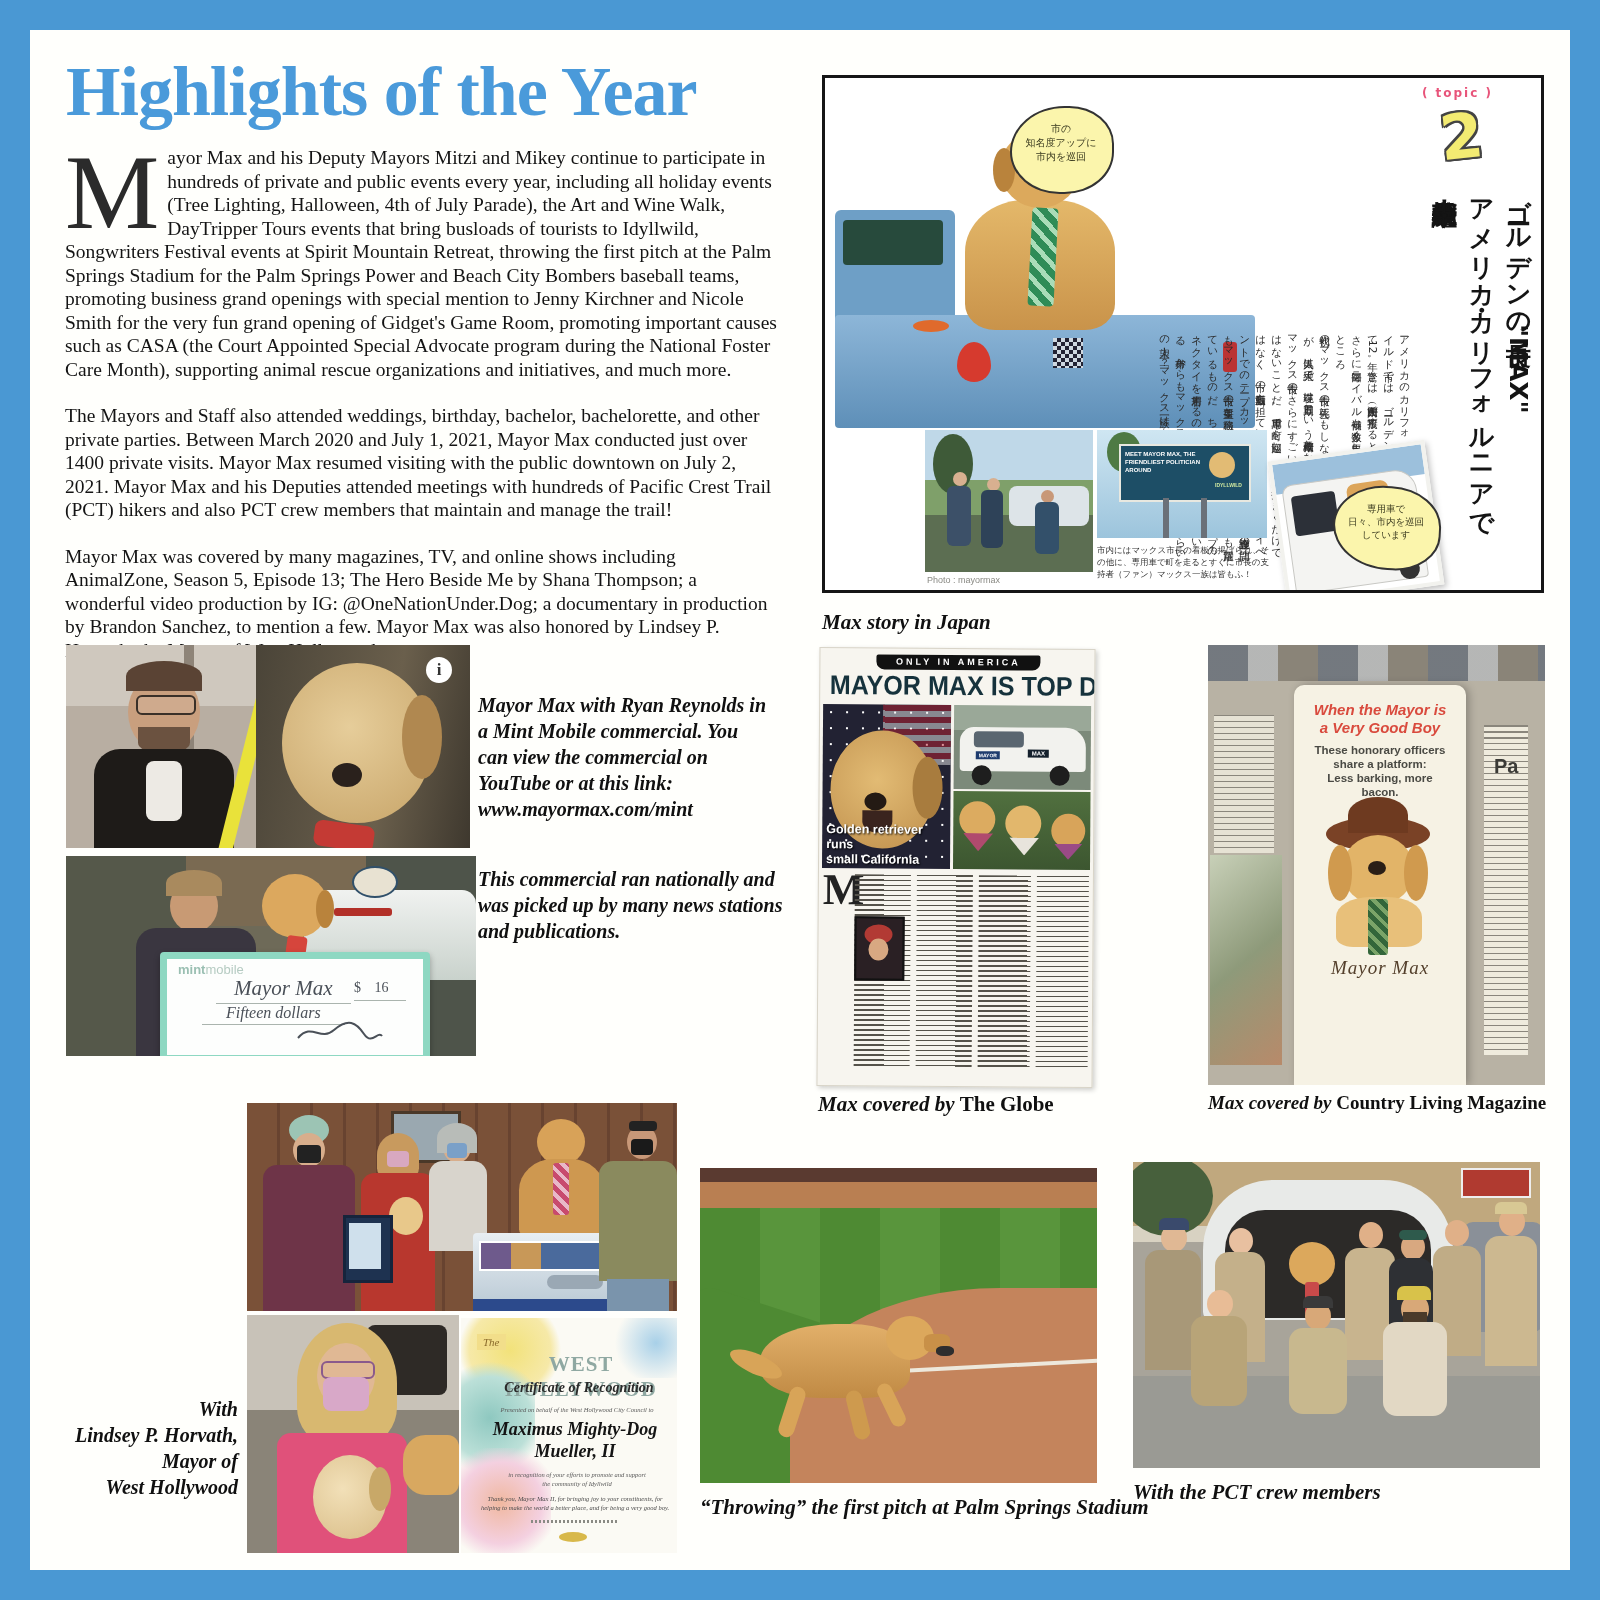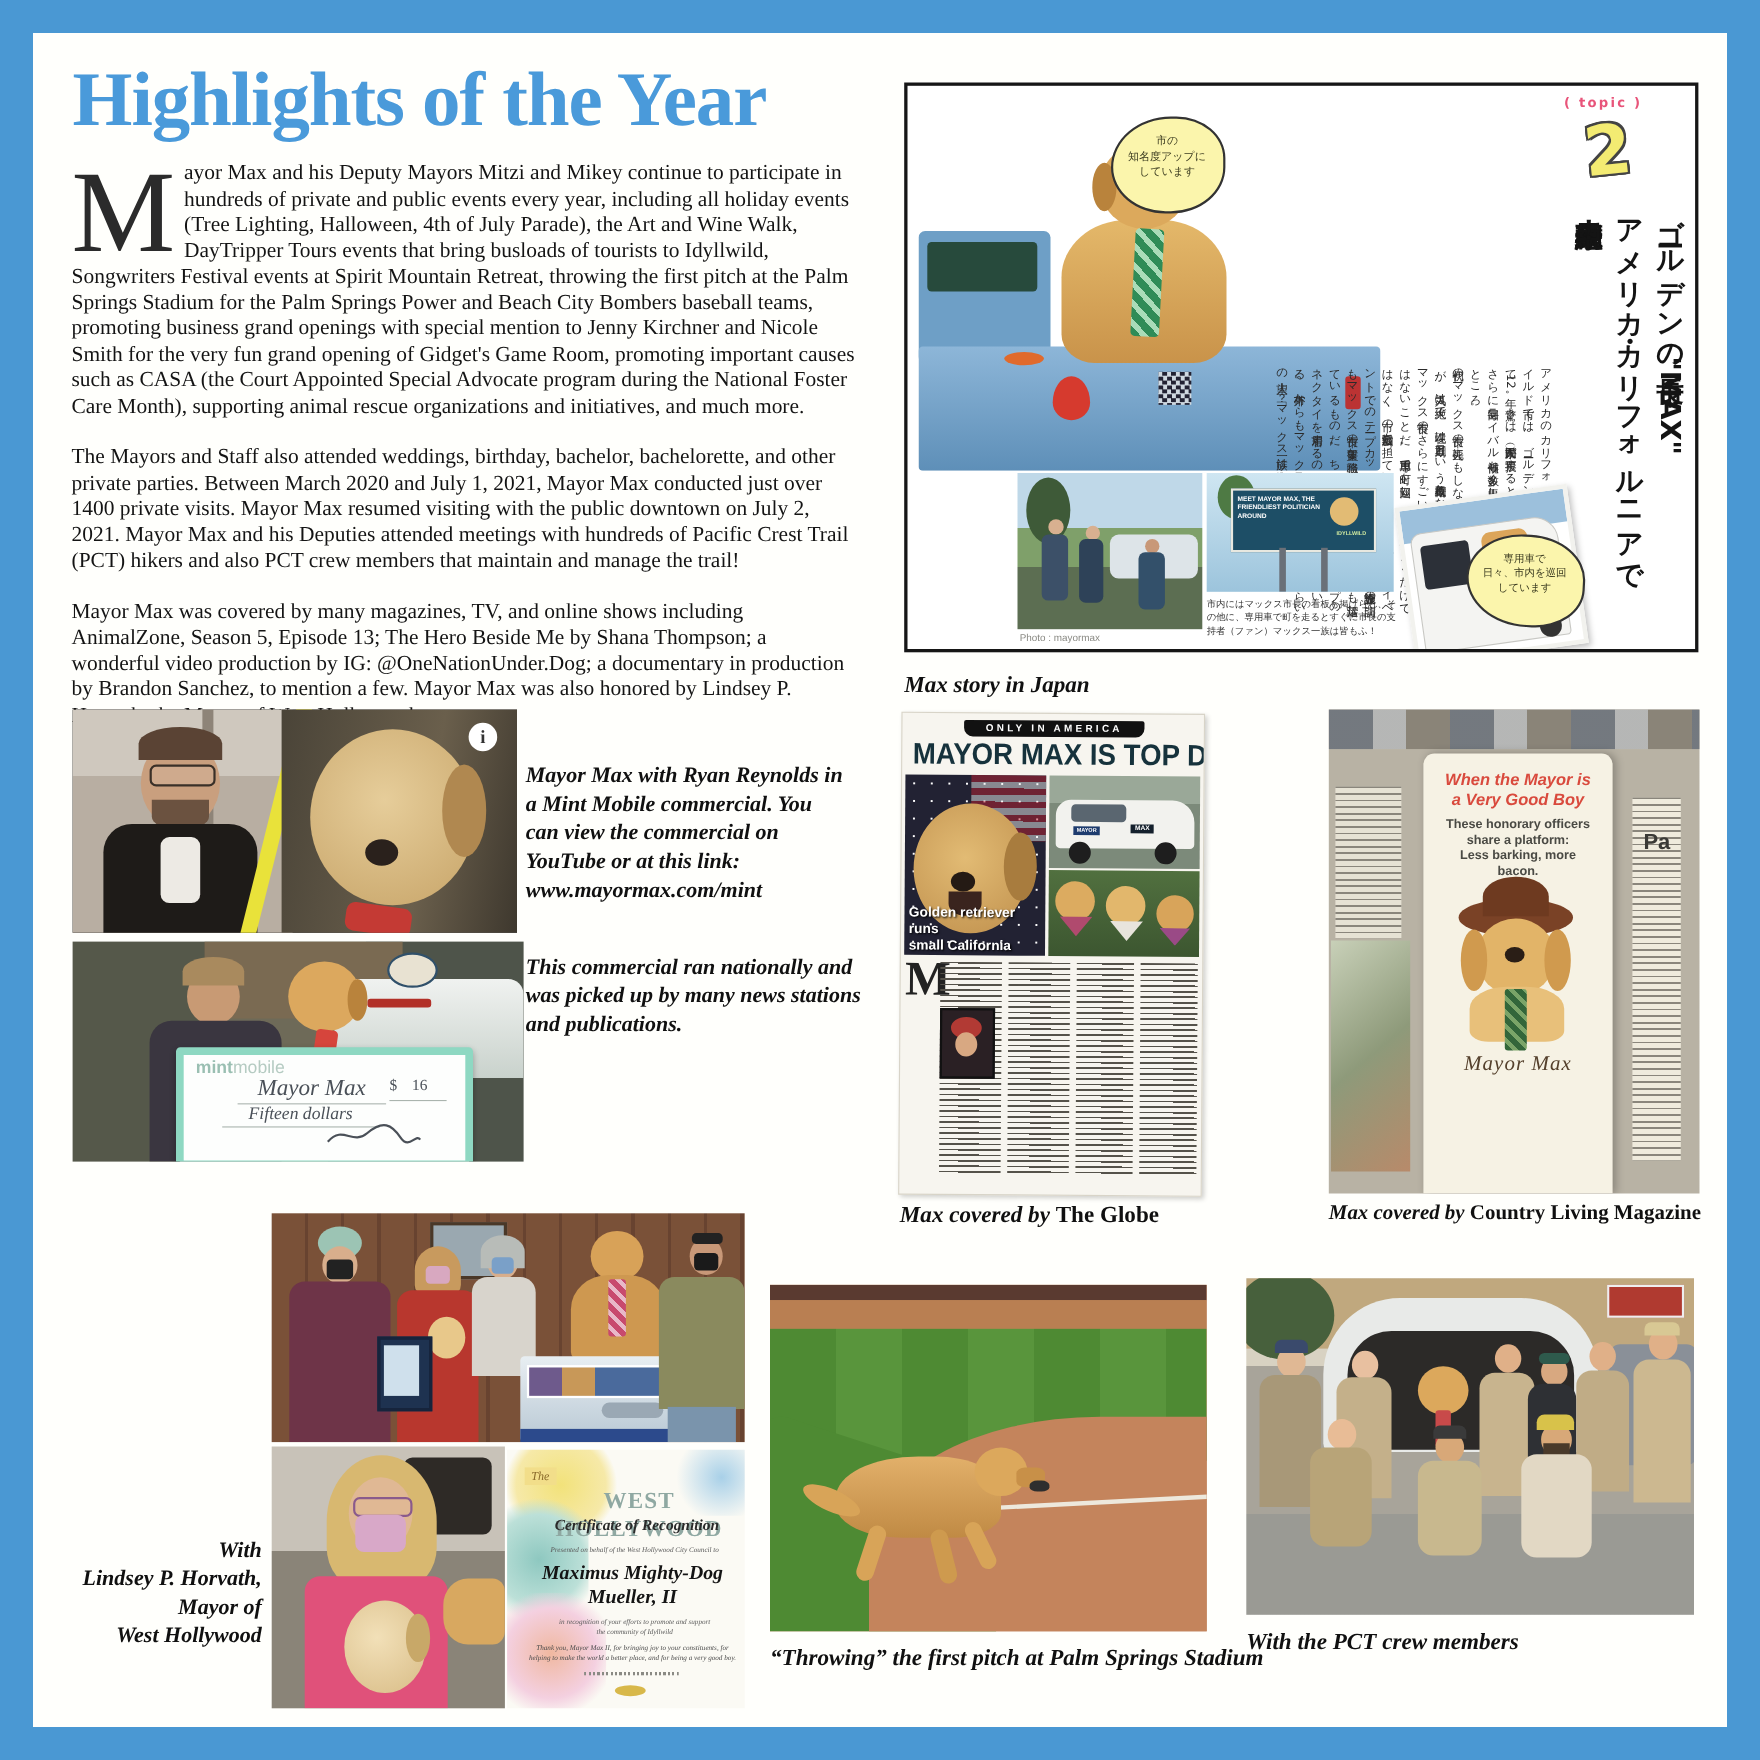--- a/index.html
+++ b/index.html
@@ -47,21 +47,21 @@
     <div class="head" style="left:165px;top:40px;width:80px;height:78px;background:#DCA95C;"></div>
     <div class="abs" style="left:158px;top:58px;width:22px;height:44px;background:#B9833C;border-radius:50%;"></div>
     <div class="abs" style="left:230px;top:58px;width:22px;height:44px;background:#B9833C;border-radius:50%;"></div>
     <div class="abs" style="left:197px;top:86px;width:16px;height:12px;background:#221816;border-radius:50%;"></div>
     <div class="abs" style="left:195px;top:118px;width:26px;height:98px;background:repeating-linear-gradient(45deg,#2F8C57 0 7px,#A9DCB8 7px 12px);border-radius:4px;transform:rotate(3deg);"></div>
   </div>
 
   <div class="abs jp" style="left:185px;top:28px;width:100px;height:84px;background:#FBF5AC;border:2px solid #333;border-radius:55% 45% 50% 50%;"></div>
   <div class="abs jp" style="left:190px;top:44px;width:92px;font-size:10px;line-height:14px;text-align:center;color:#3a3a1f;white-space:pre-line;">市の
 知名度アップに
-しています</div>
+市内を巡回</div>
 
   <div class="abs jp" style="right:48px;top:8px;font-size:12px;font-weight:bold;color:#E8547A;letter-spacing:2px;">( topic )</div>
   <div class="abs jp outline2" style="right:58px;top:22px;font-size:62px;font-weight:bold;transform:rotate(-6deg);">2</div>
 
   <div class="abs jp vtext" style="right:4px;top:104px;height:390px;font-size:25px;font-weight:bold;color:#141414;line-height:37px;">ゴールデンの市長"MAX"
 アメリカ・カリフォルニアで
 長期政権継続中！</div>
 
   <div class="abs jp vtext" style="right:128px;top:250px;height:235px;width:395px;font-size:10.5px;line-height:16px;color:#2a2a2a;overflow:hidden;">アメリカのカリフォルニア州、アイディルワイルド市では、ゴールデンの「マックス」が犬の市長を務めて12年。驚きは、市民（人間）が投票するという通常と変わらぬ選挙も行い、さらに毎回ライバル候補も数多く出馬して、熾烈な選挙戦を繰り広げているところ。
 初代のマックス市長の死去にもしない、現在のマックス市長は二代目だが、人気は絶大で、現在は五期目という長期政権となっている。
@@ -132,21 +132,21 @@
   <div class="abs" style="left:238px;top:34px;width:172px;height:90px;background:linear-gradient(#F0F2F0,#C9D2CC);border-radius:10px 14px 0 0;"></div>
   <div class="abs" style="left:286px;top:10px;width:42px;height:28px;background:#E8E2D2;border:2px solid #30506A;border-radius:50%;"></div>
   <div class="abs" style="left:268px;top:52px;width:58px;height:8px;background:#B23028;border-radius:3px;"></div>
   <div class="head" style="left:104px;top:24px;width:48px;height:52px;background:#C89A74;"></div>
   <div class="abs" style="left:100px;top:14px;width:56px;height:26px;background:#A98A5E;border-radius:50% 50% 0 0;"></div>
   <div class="abs" style="left:70px;top:72px;width:120px;height:128px;background:#3A3640;border-radius:20px 20px 0 0;"></div>
   <div class="head" style="left:196px;top:18px;width:66px;height:64px;background:#DCA85E;"></div>
   <div class="abs" style="left:250px;top:34px;width:18px;height:38px;background:#B9833C;border-radius:50%;"></div>
   <div class="abs" style="left:218px;top:80px;width:20px;height:56px;background:#D6453C;border-radius:4px;transform:rotate(8deg);"></div>
   <div class="abs" style="left:94px;top:96px;width:256px;height:96px;background:#FDFEFD;border:7px solid #8ED8C2;border-radius:4px;box-shadow:0 3px 6px rgba(0,0,0,.3);"></div>
-  <div class="abs" style="left:112px;top:106px;font-family:'Liberation Sans',sans-serif;font-size:16px;color:#9ABFB2;">
+  <div class="abs" style="left:112px;top:106px;font-family:'Liberation Sans',sans-serif;font-size:13px;color:#9ABFB2;">
     <b>mint</b><span style="font-weight:300;color:#B5CBC2;">mobile</span>
   </div>
   <div class="abs" style="left:150px;top:120px;font-style:italic;font-size:21px;color:#4A5058;border-bottom:1px solid #AAB4AE;padding:0 18px 2px;">Mayor Max</div>
   <div class="abs" style="left:288px;top:124px;width:52px;height:20px;border-bottom:1px solid #AAB4AE;font-size:14px;color:#4A5058;">
     <span>$</span>
     <span style="margin-left:10px;">16</span>
   </div>
   <div class="abs" style="left:136px;top:148px;font-style:italic;font-size:16px;color:#4A5058;border-bottom:1px solid #AAB4AE;padding:0 24px 2px;">Fifteen dollars</div>
   <svg class="abs" style="left:228px;top:164px;" width="90" height="24" viewBox="0 0 90 24">
       <path d="M4 18 C 18 2, 26 22, 40 10 S 62 2, 70 14 S 84 10, 88 16" stroke="#4A5058" stroke-width="2" fill="none"></path>

